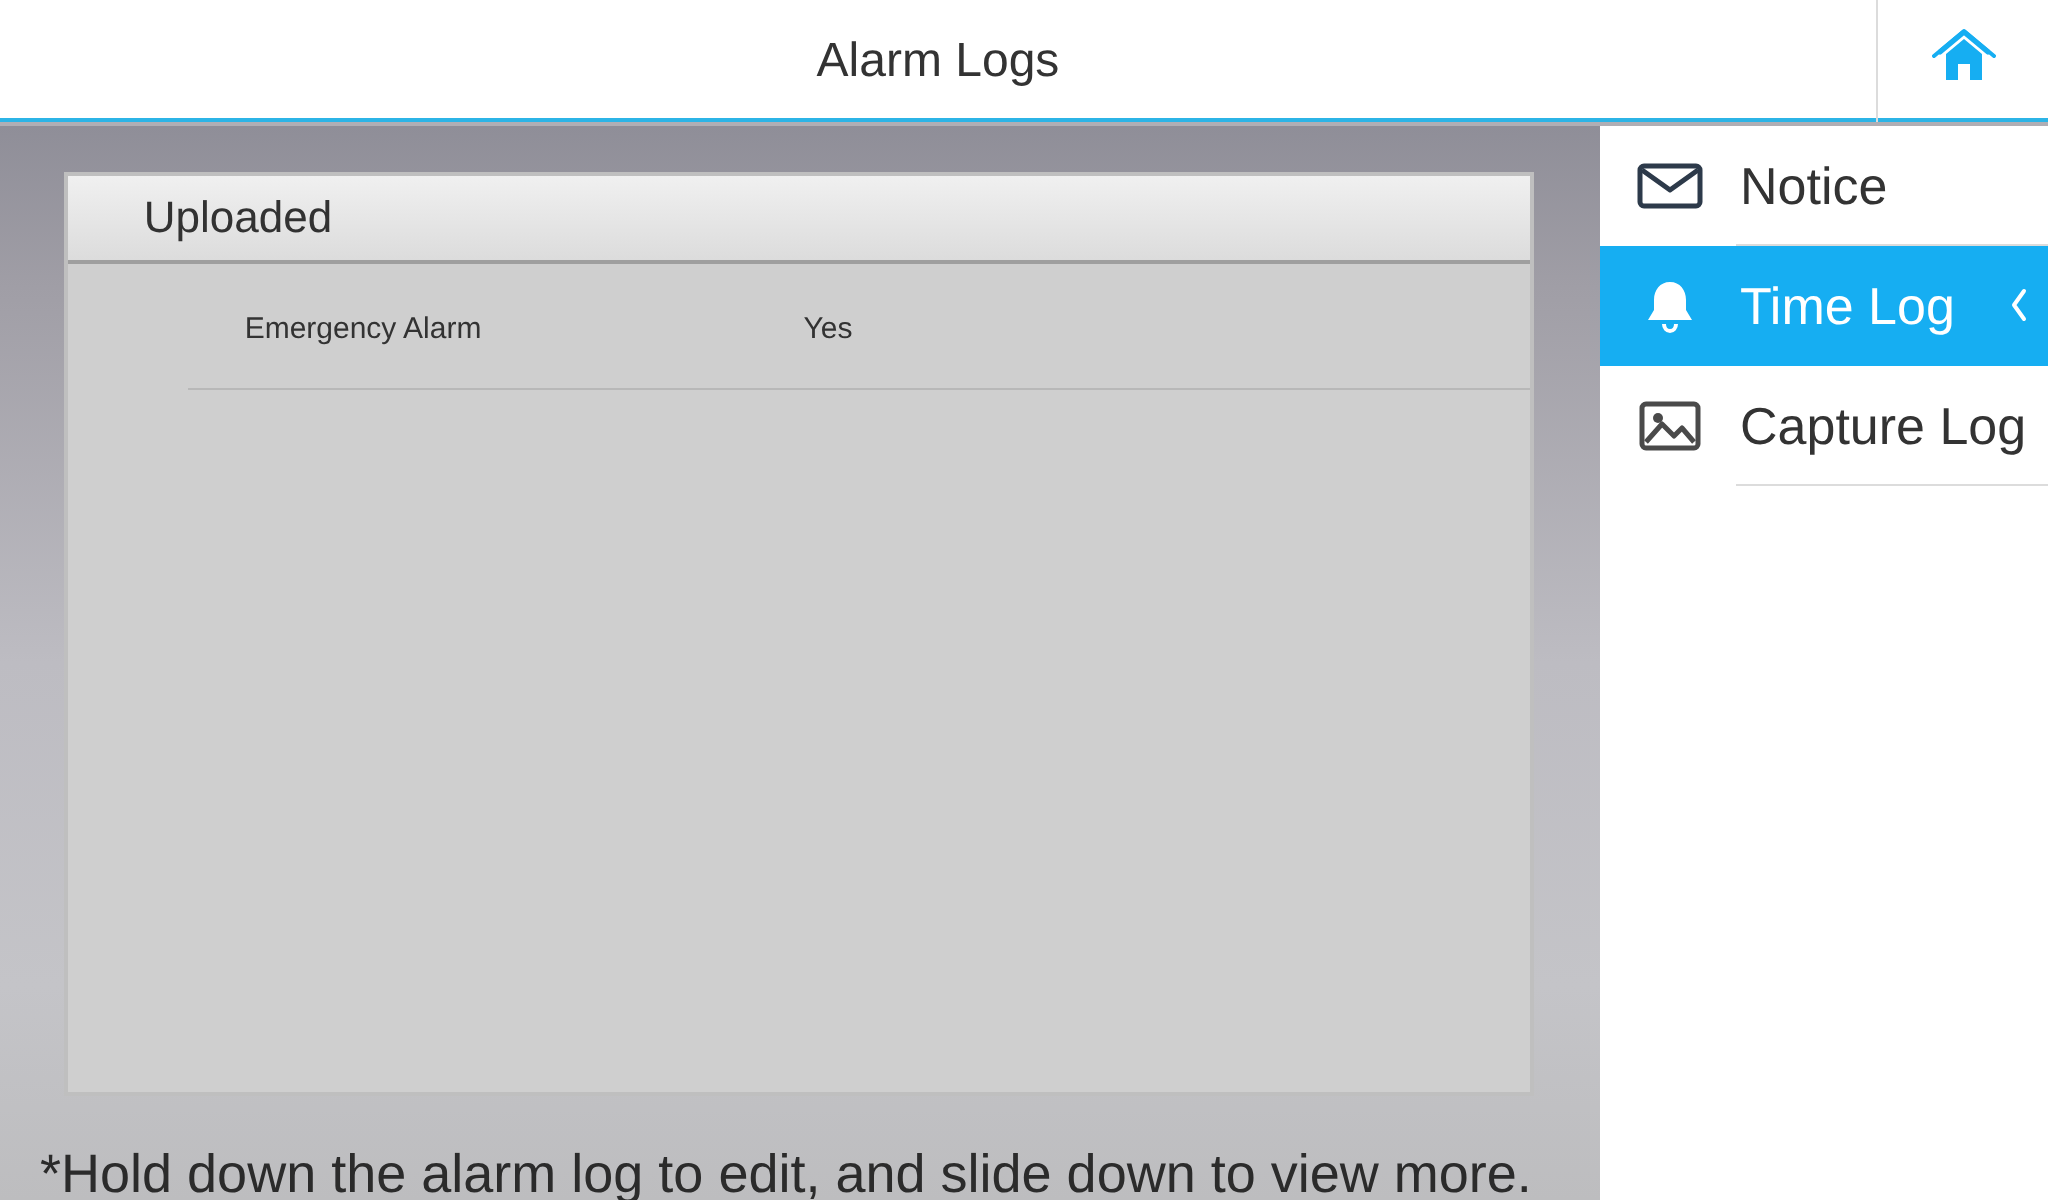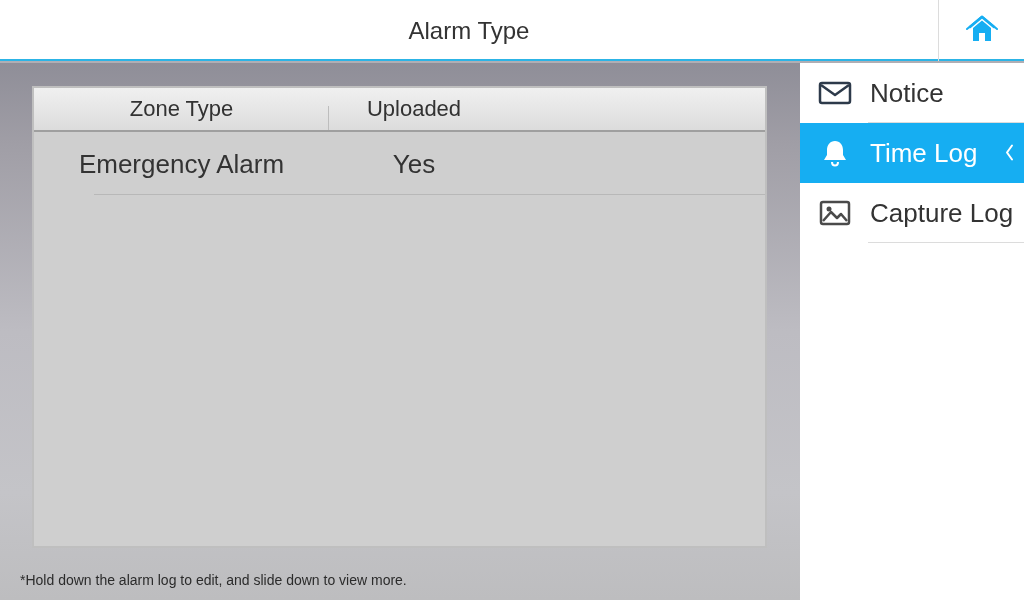--- a/index.html
+++ b/index.html
@@ -25,21 +25,21 @@
   .home-box svg { width: 32px; height: 30px; }
 
   
   .content-bg {
     position: absolute; left: 0; top: 63px; width: 800px; height: 537px;
     background: linear-gradient(to bottom, #8f8e98 0%, #a09ea6 15%, #bdbcc2 50%, #c4c4c8 80%, #bdbdbf 100%);
   }
 
   .hint {
     position: absolute; left: 20px; bottom: 0px; width: 770px; height: 28px;
-    font-size: 14px; color: #2b2b2b;
+    font-size: 27px; color: #2b2b2b;
   }
 
   .panel {
     position: absolute; left: 32px; top: 86px; width: 735px; height: 462px;
     background: #cfcfcf;
     border: 2px solid #bfbfbf;
   }
 
   .table-head {
     position: absolute; left: 0; top: 0; width: 100%; height: 44px;
@@ -56,21 +56,21 @@
     background: #bdbdbd;
   }
 
   .table-body {
     position: absolute; left: 0; top: 46px; right: 0; bottom: 0;
     background: #cfcfcf;
   }
   .row {
     display: flex; align-items: center; height: 60px;
   }
-  .row .col { font-size: 26px; color: #333; }
+  .row .col { font-size: 15px; color: #333; }
   .row-sep {
     margin-left: 60px; width: 671px; height: 1px; background: #b8b8b8;
   }
 
   
   .sidebar {
     position: absolute; right: 0; top: 63px; width: 224px; height: 537px;
     background: #ffffff;
   }
   .menu-item {
@@ -90,40 +90,36 @@
     position: absolute; right: 10px; top: 50%; transform: translateY(-50%);
   }
   .chevron svg { width: 10px; height: 18px; }
 
 </style>
 </head>
 <body>
 <div class="viewport">
 
   <div class="header">
-    <div class="header-title">Alarm Type</div>
+    <div class="header-title">Alarm Logs</div>
     <div class="home-box">
       <span>
         <svg viewBox="0 0 32 30">
           <path d="M4 13 L16 3 L28 13" fill="none" stroke="#16aef2" stroke-width="2.5" stroke-linecap="round" stroke-linejoin="round"></path>
           <path d="M1 15 L16 2.5 L31 15" fill="none" stroke="#16aef2" stroke-width="2" stroke-linecap="round" stroke-linejoin="round"></path>
           <path d="M7 14 L7 27 L13 27 L13 19 L19 19 L19 27 L25 27 L25 14 L16 6.5 Z" fill="#16aef2"></path>
         </svg>
       </span>
     </div>
   </div>
 
   <div class="content-bg"></div>
 
   <div class="panel">
     <div class="table-head">
-      <div class="col col-zone">
-        <span>Zone Type</span>
-        <span class="col-sep"></span>
-      </div>
       <div class="col col-up">
         <span>Uploaded</span>
       </div>
     </div>
     <div class="table-body">
       <div class="row">
         <div class="col col-zone">Emergency Alarm</div>
         <div class="col col-up">Yes</div>
       </div>
       <div class="row-sep"></div>

